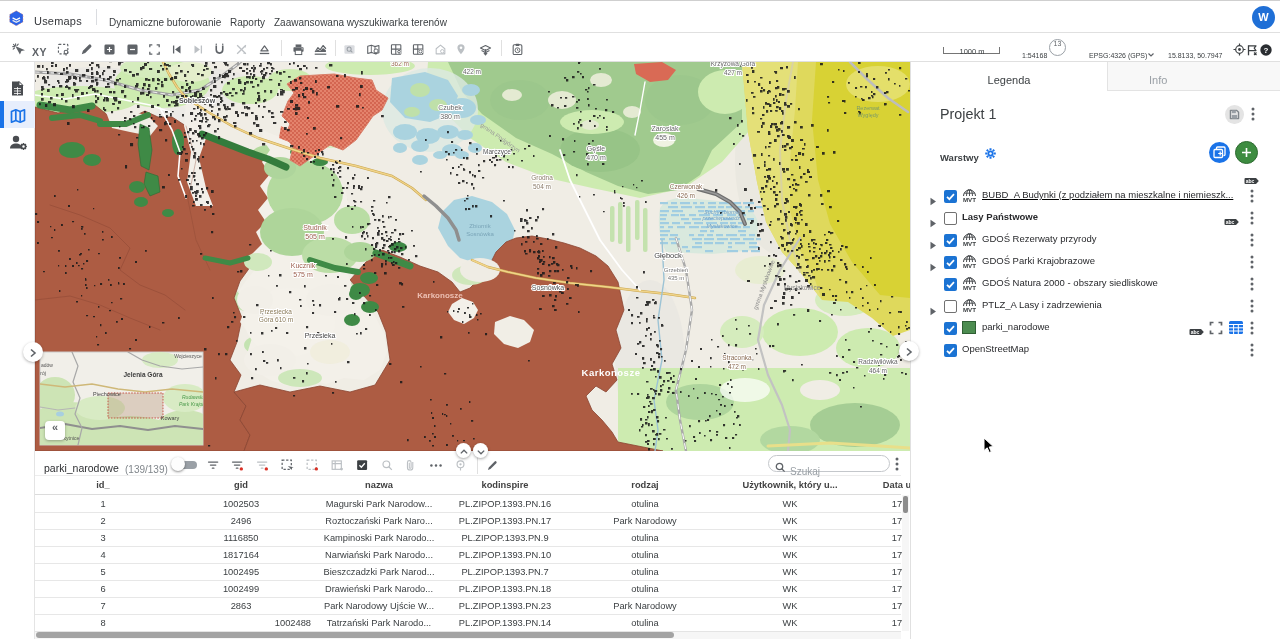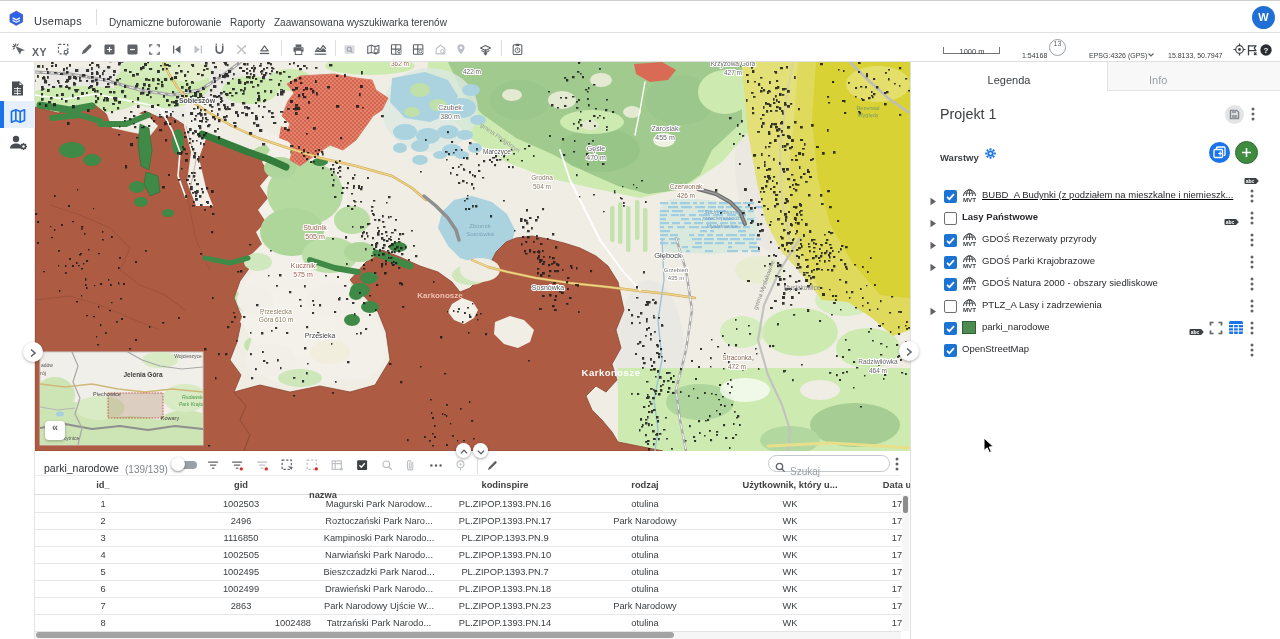--- a/index.html
+++ b/index.html
@@ -624,21 +624,21 @@
         <path d="M2 7 L5.5 3.5 L9 7" stroke="#5f6368" stroke-width="1.5" fill="none"></path>
       </svg></div>
   </div>
 <div style="position:absolute;left:473px;top:443px;">
     <div style="width:15px;height:15px;border-radius:50%;background:#fff;box-shadow:0 1px 3px rgba(0,0,0,0.35);text-align:center"><svg width="10" height="10" viewBox="0 0 11 11" style="margin-top:2px">
         <path d="M2 4 L5.5 7.5 L9 4" stroke="#5f6368" stroke-width="1.5" fill="none"></path>
       </svg></div>
   </div>
 <div style="position:absolute;left:33px;top:480px;width:140px;text-align:center;font:bold 9.3px 'Liberation Sans',sans-serif;color:#424242;white-space:nowrap;overflow:hidden">id_</div>
 <div style="position:absolute;left:171px;top:480px;width:140px;text-align:center;font:bold 9.3px 'Liberation Sans',sans-serif;color:#424242;white-space:nowrap;overflow:hidden">gid</div>
-<div style="position:absolute;left:309px;top:490px;width:140px;text-align:left;font:bold 9.3px 'Liberation Sans',sans-serif;color:#424242;white-space:nowrap;overflow:hidden">nazwa</div>
+<div style="position:absolute;left:309px;top:480px;width:140px;text-align:center;font:bold 9.3px 'Liberation Sans',sans-serif;color:#424242;white-space:nowrap;overflow:hidden">nazwa</div>
 <div style="position:absolute;left:435px;top:480px;width:140px;text-align:center;font:bold 9.3px 'Liberation Sans',sans-serif;color:#424242;white-space:nowrap;overflow:hidden">kodinspire</div>
 <div style="position:absolute;left:575px;top:480px;width:140px;text-align:center;font:bold 9.3px 'Liberation Sans',sans-serif;color:#424242;white-space:nowrap;overflow:hidden">rodzaj</div>
 <div style="position:absolute;left:720px;top:480px;width:140px;text-align:center;font:bold 9.3px 'Liberation Sans',sans-serif;color:#424242;white-space:nowrap;overflow:hidden">Użytkownik, który u...</div>
 <div style="position:absolute;left:827px;top:480px;width:140px;text-align:center;font:bold 9.3px 'Liberation Sans',sans-serif;color:#424242;white-space:nowrap;overflow:hidden">Data u</div>
 <div style="position:absolute;left:35px;top:511.6px;width:866px;height:1px;background:#e7e7e7"></div>
 <div style="position:absolute;left:33px;top:498.5px;width:140px;text-align:center;font:9.3px 'Liberation Sans',sans-serif;color:#3c4043;white-space:nowrap">1</div>
 <div style="position:absolute;left:171px;top:498.5px;width:140px;text-align:center;font:9.3px 'Liberation Sans',sans-serif;color:#3c4043;white-space:nowrap">1002503</div>
 <div style="position:absolute;left:309px;top:498.5px;width:140px;text-align:center;font:9.3px 'Liberation Sans',sans-serif;color:#3c4043;white-space:nowrap">Magurski Park Narodow...</div>
 <div style="position:absolute;left:435px;top:498.5px;width:140px;text-align:center;font:9.3px 'Liberation Sans',sans-serif;color:#3c4043;white-space:nowrap">PL.ZIPOP.1393.PN.16</div>
 <div style="position:absolute;left:575px;top:498.5px;width:140px;text-align:center;font:9.3px 'Liberation Sans',sans-serif;color:#3c4043;white-space:nowrap">otulina</div>
@@ -655,21 +655,21 @@
 <div style="position:absolute;left:35px;top:545.8px;width:866px;height:1px;background:#e7e7e7"></div>
 <div style="position:absolute;left:33px;top:532.7px;width:140px;text-align:center;font:9.3px 'Liberation Sans',sans-serif;color:#3c4043;white-space:nowrap">3</div>
 <div style="position:absolute;left:171px;top:532.7px;width:140px;text-align:center;font:9.3px 'Liberation Sans',sans-serif;color:#3c4043;white-space:nowrap">1116850</div>
 <div style="position:absolute;left:309px;top:532.7px;width:140px;text-align:center;font:9.3px 'Liberation Sans',sans-serif;color:#3c4043;white-space:nowrap">Kampinoski Park Narodo...</div>
 <div style="position:absolute;left:435px;top:532.7px;width:140px;text-align:center;font:9.3px 'Liberation Sans',sans-serif;color:#3c4043;white-space:nowrap">PL.ZIPOP.1393.PN.9</div>
 <div style="position:absolute;left:575px;top:532.7px;width:140px;text-align:center;font:9.3px 'Liberation Sans',sans-serif;color:#3c4043;white-space:nowrap">otulina</div>
 <div style="position:absolute;left:720px;top:532.7px;width:140px;text-align:center;font:9.3px 'Liberation Sans',sans-serif;color:#3c4043;white-space:nowrap">WK</div>
 <div style="position:absolute;left:827px;top:532.7px;width:140px;text-align:center;font:9.3px 'Liberation Sans',sans-serif;color:#3c4043;white-space:nowrap">17</div>
 <div style="position:absolute;left:35px;top:562.9px;width:866px;height:1px;background:#e7e7e7"></div>
 <div style="position:absolute;left:33px;top:549.8px;width:140px;text-align:center;font:9.3px 'Liberation Sans',sans-serif;color:#3c4043;white-space:nowrap">4</div>
-<div style="position:absolute;left:171px;top:549.8px;width:140px;text-align:center;font:9.3px 'Liberation Sans',sans-serif;color:#3c4043;white-space:nowrap">1002505</div>
+<div style="position:absolute;left:171px;top:549.8px;width:140px;text-align:center;font:9.3px 'Liberation Sans',sans-serif;color:#3c4043;white-space:nowrap">1817164</div>
 <div style="position:absolute;left:309px;top:549.8px;width:140px;text-align:center;font:9.3px 'Liberation Sans',sans-serif;color:#3c4043;white-space:nowrap">Narwiański Park Narodo...</div>
 <div style="position:absolute;left:435px;top:549.8px;width:140px;text-align:center;font:9.3px 'Liberation Sans',sans-serif;color:#3c4043;white-space:nowrap">PL.ZIPOP.1393.PN.10</div>
 <div style="position:absolute;left:575px;top:549.8px;width:140px;text-align:center;font:9.3px 'Liberation Sans',sans-serif;color:#3c4043;white-space:nowrap">otulina</div>
 <div style="position:absolute;left:720px;top:549.8px;width:140px;text-align:center;font:9.3px 'Liberation Sans',sans-serif;color:#3c4043;white-space:nowrap">WK</div>
 <div style="position:absolute;left:827px;top:549.8px;width:140px;text-align:center;font:9.3px 'Liberation Sans',sans-serif;color:#3c4043;white-space:nowrap">17</div>
 <div style="position:absolute;left:35px;top:580.0px;width:866px;height:1px;background:#e7e7e7"></div>
 <div style="position:absolute;left:33px;top:566.9px;width:140px;text-align:center;font:9.3px 'Liberation Sans',sans-serif;color:#3c4043;white-space:nowrap">5</div>
 <div style="position:absolute;left:171px;top:566.9px;width:140px;text-align:center;font:9.3px 'Liberation Sans',sans-serif;color:#3c4043;white-space:nowrap">1002495</div>
 <div style="position:absolute;left:309px;top:566.9px;width:140px;text-align:center;font:9.3px 'Liberation Sans',sans-serif;color:#3c4043;white-space:nowrap">Bieszczadzki Park Narod...</div>
 <div style="position:absolute;left:435px;top:566.9px;width:140px;text-align:center;font:9.3px 'Liberation Sans',sans-serif;color:#3c4043;white-space:nowrap">PL.ZIPOP.1393.PN.7</div>

